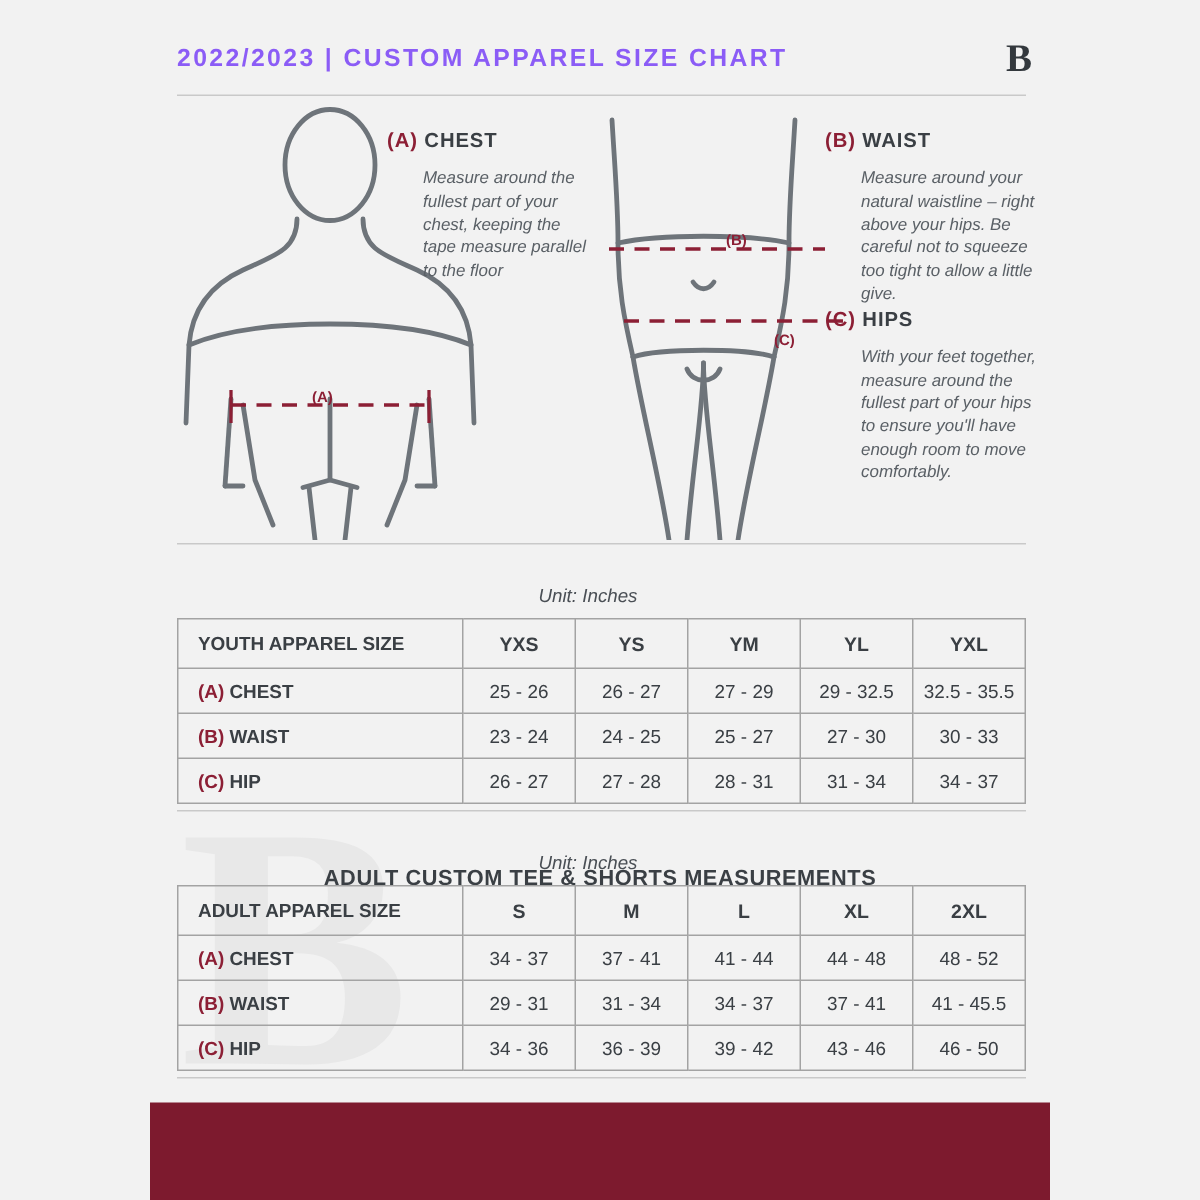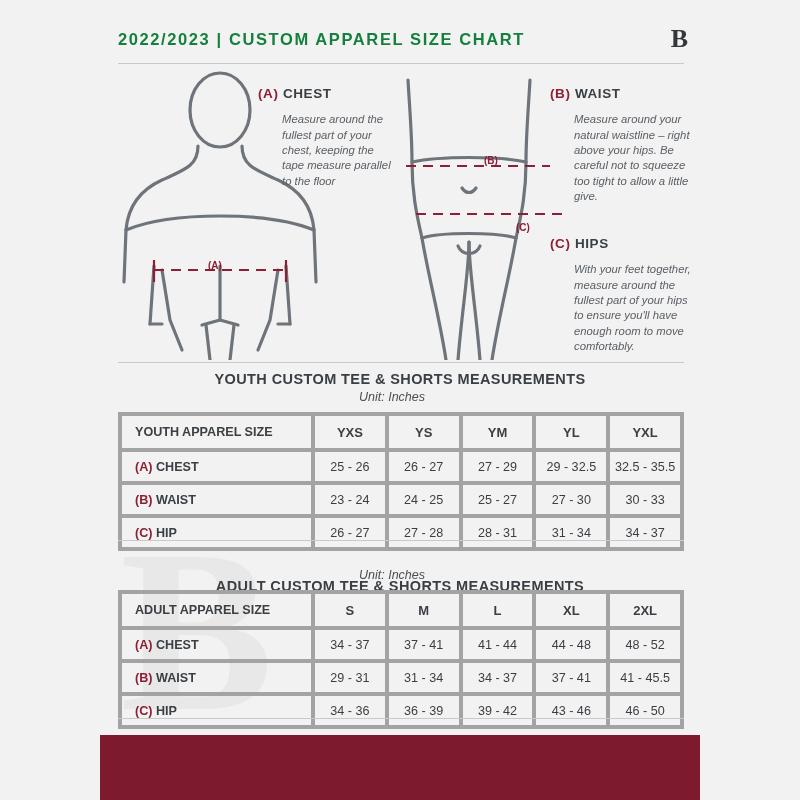--- a/index.html
+++ b/index.html
@@ -48,21 +48,21 @@
     width: 800px;
     height: 72px;
   }
   .header-title {
     position: absolute;
     left: 118px;
     top: 30px;
     font-size: 16.5px;
     font-weight: bold;
     letter-spacing: 1.6px;
-    color: #15803d;
+    color: #8b5cf6;
   }
   .brand {
     position: absolute;
     right: 112px;
     top: 28px;
     display: flex;
     align-items: center;
     gap: 10px;
   }
   .brand-mark {
@@ -109,21 +109,21 @@
   .callout .ct .lbl { color: #8c1f35; }
   .callout .cb {
     font-size: 11.3px;
     font-style: italic;
     color: #5a6066;
     line-height: 1.36;
     margin-left: 24px;
   }
   .callout-chest { left: 148px; top: 16px; }
   .callout-waist { left: 440px; top: 16px; width: 150px; }
-  .callout-hips  { left: 440px; top: 166px; width: 150px; }
+  .callout-hips  { left: 440px; top: 135px; width: 150px; }
 
   .marker {
     position: absolute;
     font-size: 10px;
     font-weight: bold;
     color: #8c1f35;
   }
   
   .tbl-title {
     position: absolute;
@@ -143,21 +143,21 @@
     color: #4a4f55;
   }
   table.size {
     position: absolute;
     left: 118px;
     width: 566px;
     border-collapse: collapse;
     table-layout: fixed;
   }
   table.size td {
-    border: 4px solid #a3a3a3;
+    border: 1px solid #a3a3a3;
     height: 27px;
     font-size: 12.6px;
     color: #3a3f44;
     text-align: center;
     vertical-align: middle;
     margin-top: 16px;
   }
   table.size td.rowhead {
     text-align: left;
     padding-left: 13px;
@@ -264,21 +264,20 @@
         <p class="ct">
           <span class="lbl">(C)</span>
           <span>HIPS</span>
         </p>
         <p class="cb">With your feet together, measure around the fullest part of your hips to ensure you'll have enough room to move comfortably.</p>
       </div>
     </div>
 
     <div class="hr" style="top:362px;"></div>
 
-    <div class="tbl-title" style="top:371px;">YOUTH CUSTOM TEE &amp; SHORTS MEASUREMENTS</div>
     <div class="tbl-unit" style="top:390px;">Unit: Inches</div>
     <table class="size" style="top:412px;">
       <tbody id="youth-body">
           <tr class="head">
             <td class="rowhead" style="width: 175px;">YOUTH APPAREL SIZE</td>
             <td class="colhead">YXS</td>
             <td class="colhead">YS</td>
             <td class="colhead">YM</td>
             <td class="colhead">YL</td>
             <td class="colhead">YXL</td>

